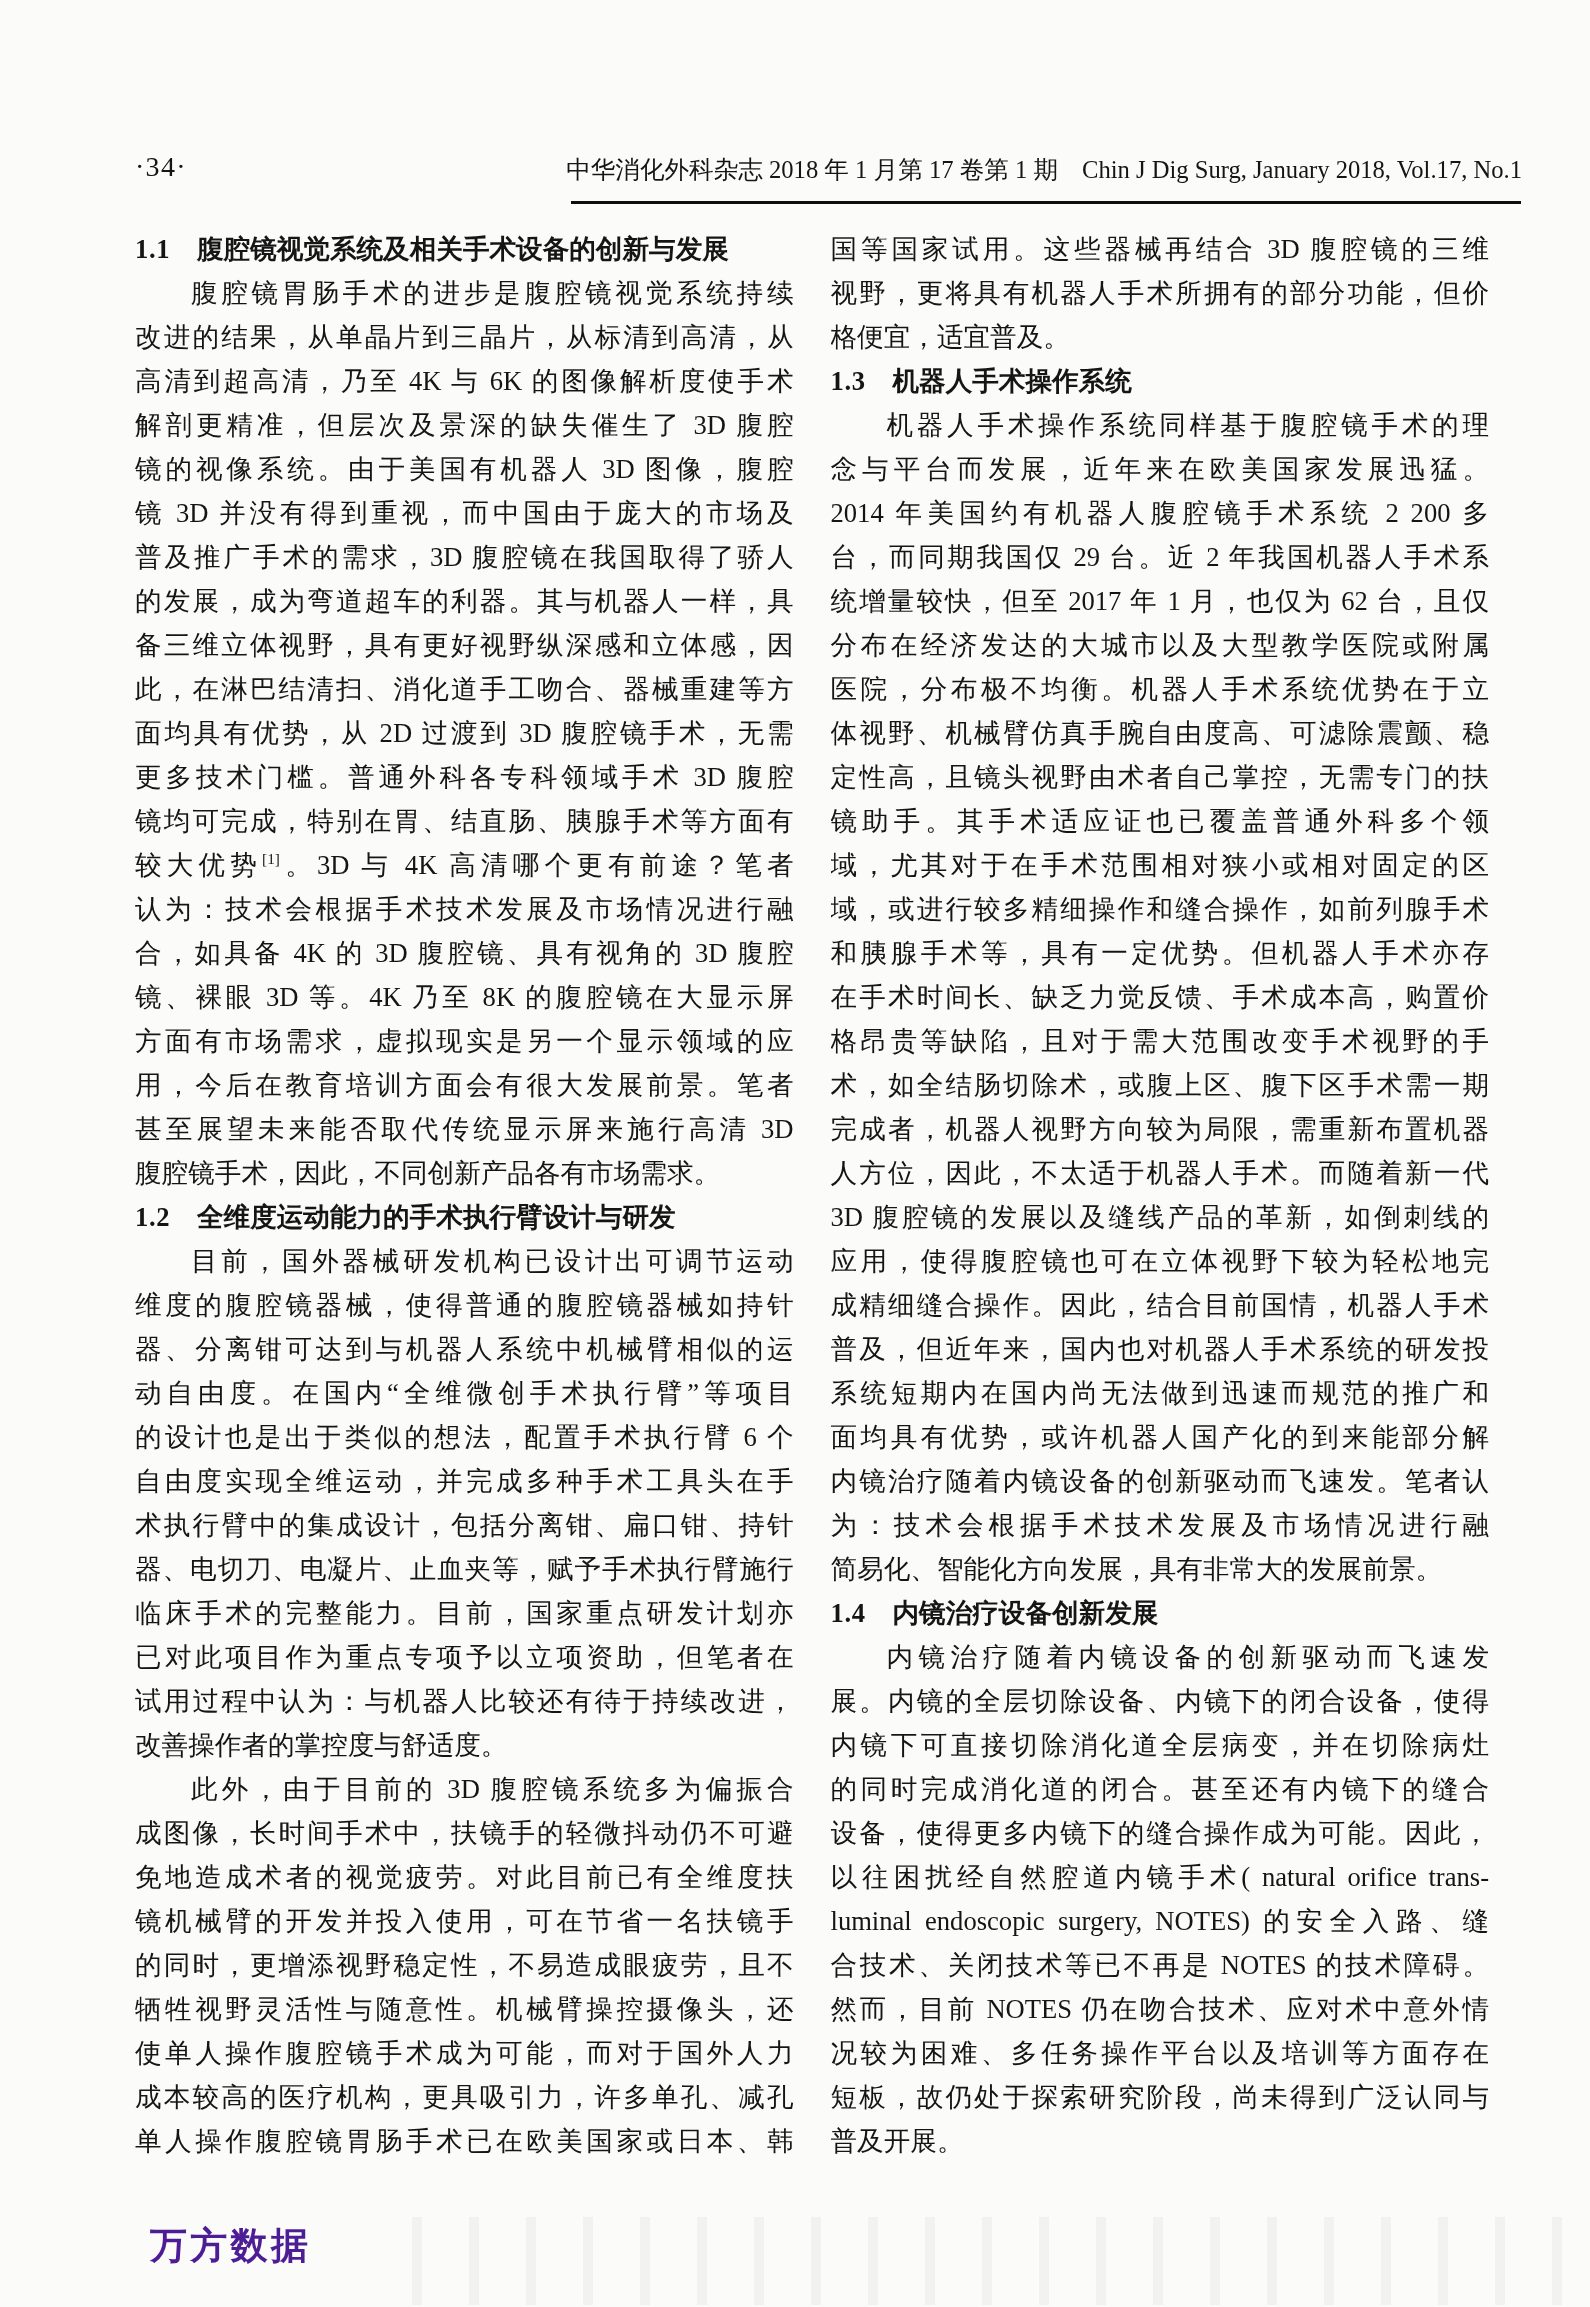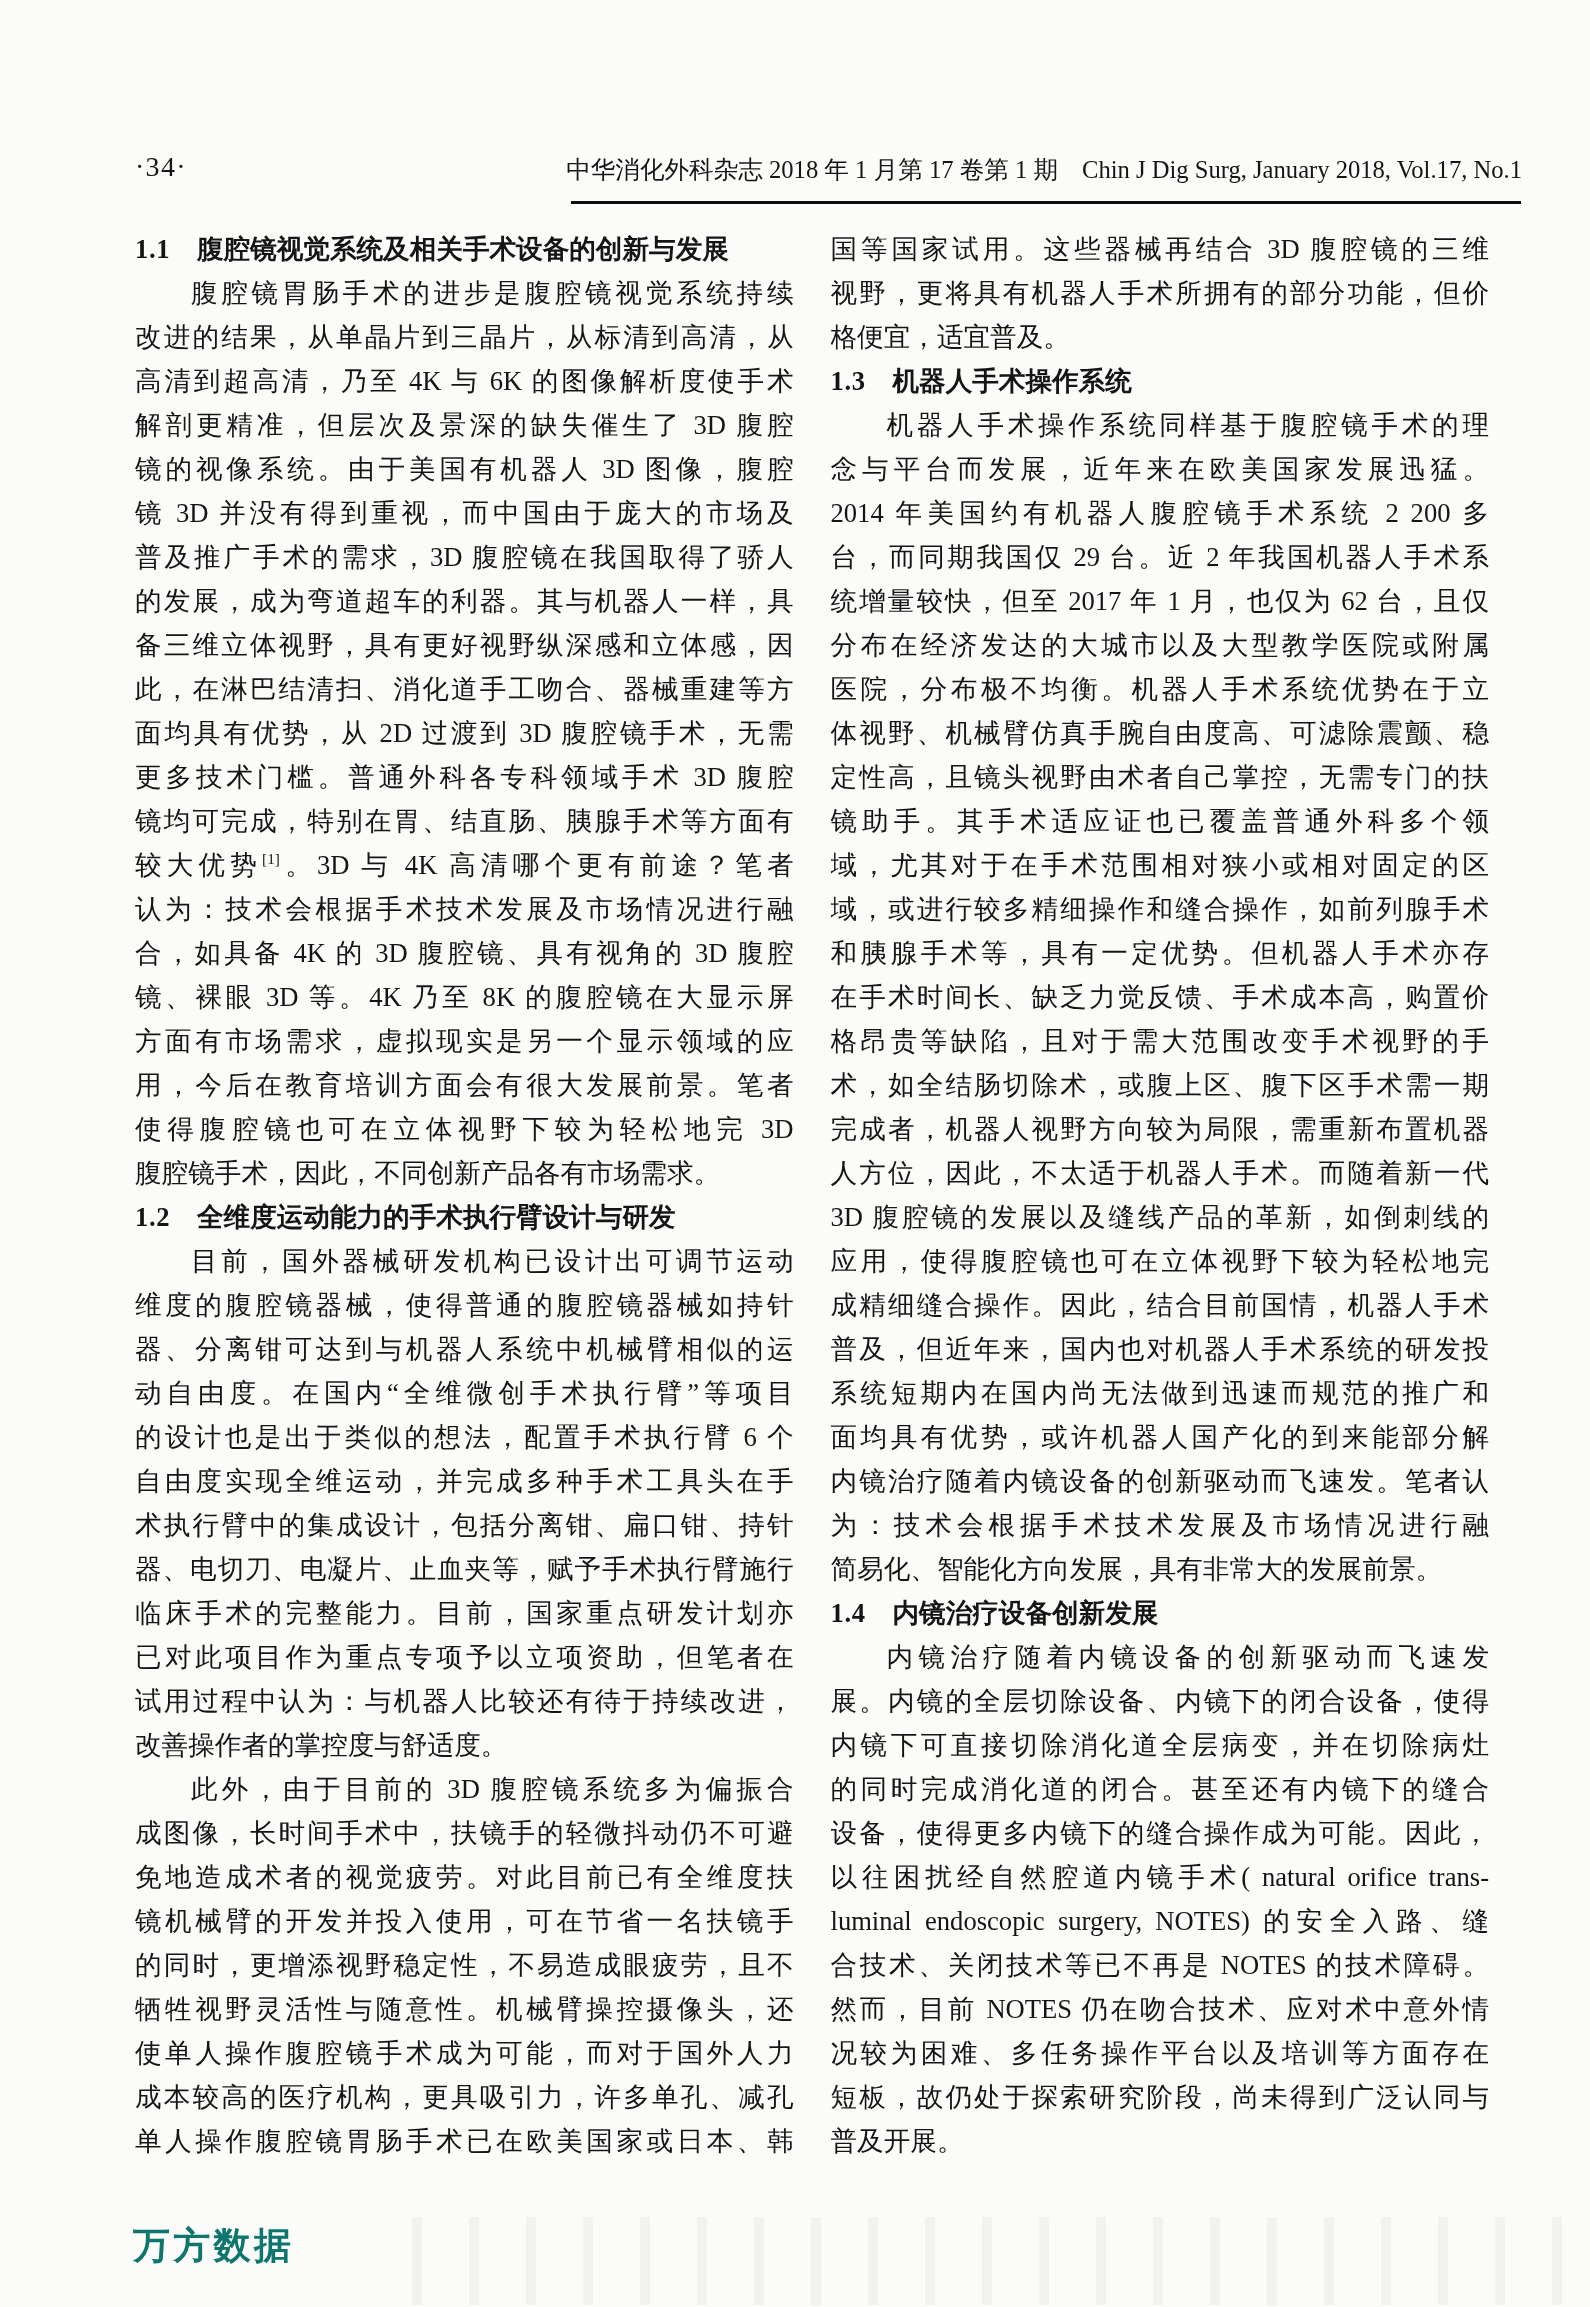--- a/index.html
+++ b/index.html
@@ -43,23 +43,23 @@
   .line.heading{text-align:center;text-align-last:left;font-weight:700;}
   .line .h-num{font-weight:700;margin-right:26.6px;letter-spacing:0.7px;}
   .line .h-title{font-weight:700;}
   .line sup{
     font-size:15.3px;line-height:0;vertical-align:super;
     letter-spacing:0;
   }
 
   
   .watermark{
-    position:absolute;left:133px;top:2221px;
+    position:absolute;left:150px;top:2221px;
     font-family:Liberation Sans, sans-serif;
-    font-size:37px;font-weight:600;color:#0f766e;letter-spacing:3.3px;
+    font-size:37px;font-weight:600;color:#4c1d95;letter-spacing:3.3px;
   }
   .scan-noise{
     position:absolute;left:412px;right:6.6px;top:2217px;height:88px;
     background:repeating-linear-gradient(90deg,
       rgba(70,70,70,0.05) 0px, rgba(70,70,70,0.05) 10px,
       rgba(0,0,0,0) 10px, rgba(0,0,0,0) 57px);
   }
 </style>
 </head>
 <body>
@@ -89,21 +89,21 @@
         <div class="line mid">此，在淋巴结清扫、消化道手工吻合、器械重建等方</div>
         <div class="line mid">面均具有优势，从 2D 过渡到 3D 腹腔镜手术，无需</div>
         <div class="line mid">更多技术门槛。普通外科各专科领域手术 3D 腹腔</div>
         <div class="line mid">镜均可完成，特别在胃、结直肠、胰腺手术等方面有</div>
         <div class="line mid">较大优势<sup>[1]</sup>。3D 与 4K 高清哪个更有前途？笔者</div>
         <div class="line mid">认为：技术会根据手术技术发展及市场情况进行融</div>
         <div class="line mid">合，如具备 4K 的 3D 腹腔镜、具有视角的 3D 腹腔</div>
         <div class="line mid">镜、裸眼 3D 等。4K 乃至 8K 的腹腔镜在大显示屏</div>
         <div class="line mid">方面有市场需求，虚拟现实是另一个显示领域的应</div>
         <div class="line mid">用，今后在教育培训方面会有很大发展前景。笔者</div>
-        <div class="line mid">使得腹腔镜也可在立体视野下较为轻松地完 3D</div>
+        <div class="line mid">甚至展望未来能否取代传统显示屏来施行高清 3D</div>
         <div class="line p-end">腹腔镜手术，因此，不同创新产品各有市场需求。</div>
         <div class="line heading"><span class="h-num">1.2</span><span class="h-title">全维度运动能力的手术执行臂设计与研发</span></div>
         <div class="line p-start">目前，国外器械研发机构已设计出可调节运动</div>
         <div class="line mid">维度的腹腔镜器械，使得普通的腹腔镜器械如持针</div>
         <div class="line mid">器、分离钳可达到与机器人系统中机械臂相似的运</div>
         <div class="line mid">动自由度。在国内“全维微创手术执行臂”等项目</div>
         <div class="line mid">的设计也是出于类似的想法，配置手术执行臂 6 个</div>
         <div class="line mid">自由度实现全维运动，并完成多种手术工具头在手</div>
         <div class="line mid">术执行臂中的集成设计，包括分离钳、扁口钳、持针</div>
         <div class="line mid">器、电切刀、电凝片、止血夹等，赋予手术执行臂施行</div>

